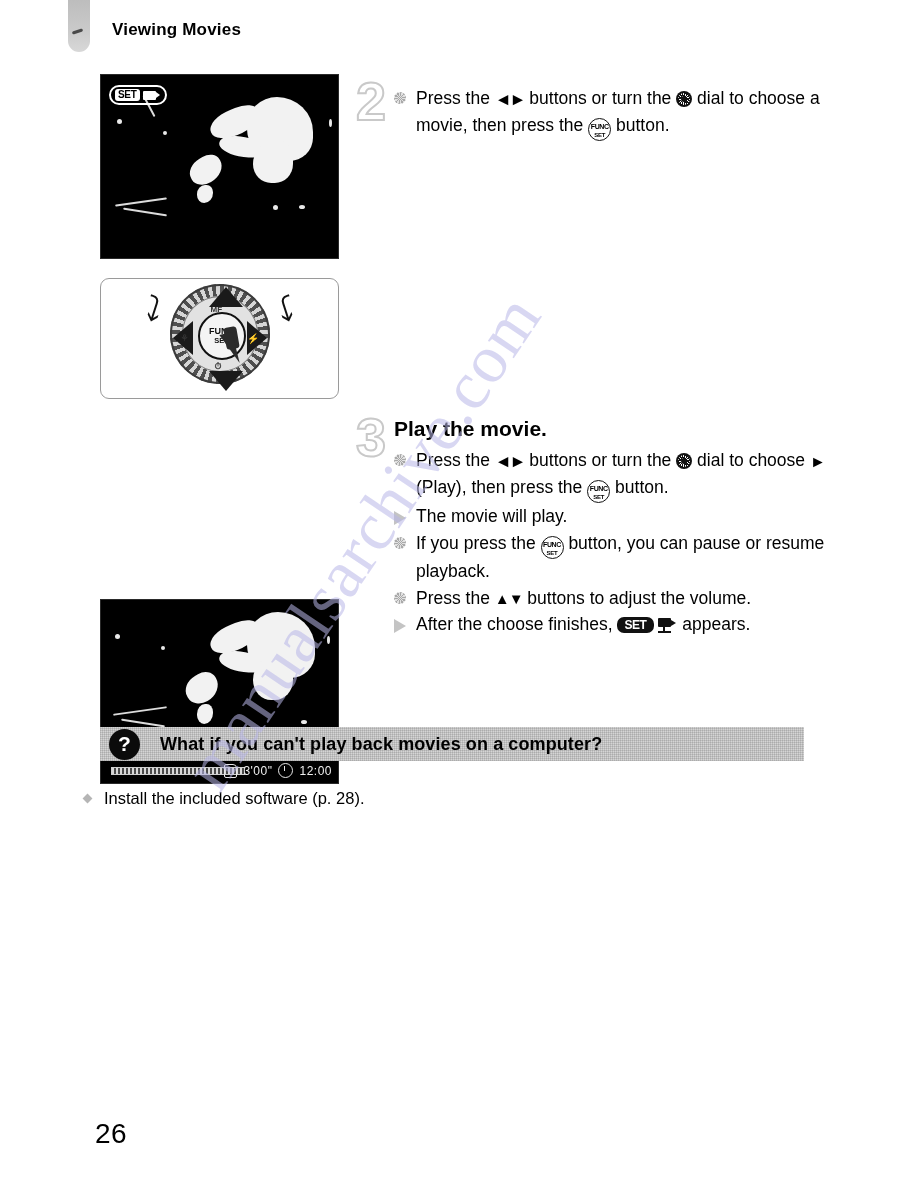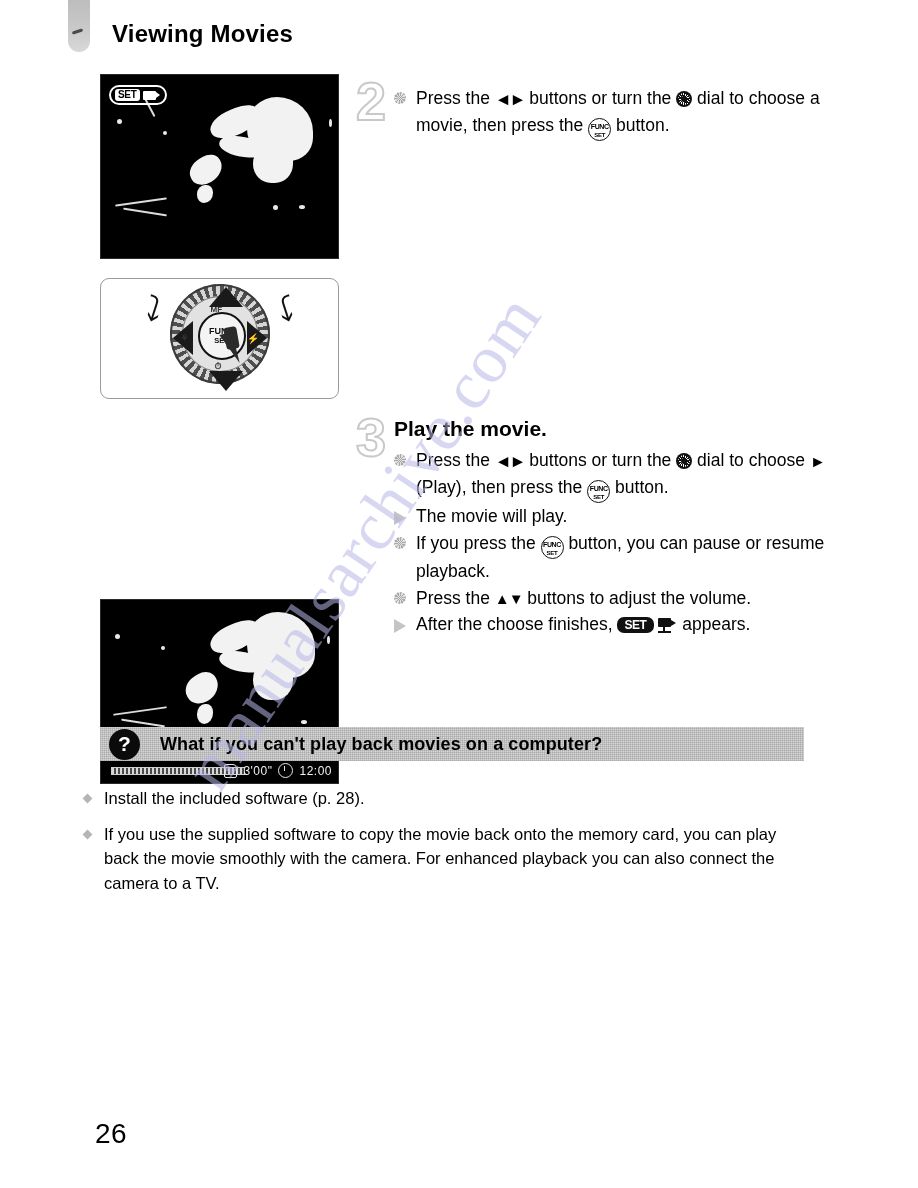--- a/index.html
+++ b/index.html
@@ -39,21 +39,21 @@
     z-index:2;
   }
   #side-tab .dash{
     position:absolute;left:4px;top:30px;width:11px;height:3px;
     background:#4a4a4a;transform:rotate(-18deg);border-radius:2px;
   }
 
   
   #page-header{
     position:absolute;left:112px;top:20px;
-    font-size:24px;font-weight:bold;letter-spacing:.2px;
+    font-size:17px;font-weight:bold;letter-spacing:.2px;
     z-index:3;
   }
 
   
   .fig{position:absolute;left:100px;z-index:3;}
 
   .screen{
     width:239px;height:185px;
     background:#000;
     position:relative;overflow:hidden;
@@ -473,25 +473,19 @@
   <div class="q-title">What if you can't play back movies on a computer?</div>
 </div>
 
 <div id="qa-body">
   <div class="qa-item">
     <div class="mk">
         <span></span>
       </div>
     <div class="tx">Install the included software (p. 28).</div>
   </div>
-  <div class="qa-item">
-    <div class="mk">
-        <span></span>
-      </div>
-    <div class="tx">If you use the supplied software to copy the movie back onto the memory card, you can play back the movie smoothly with the camera. For enhanced playback you can also connect the camera to a TV.</div>
-  </div>
 </div>
 
 <div id="page-number">26</div>
 
 <div id="watermark">
   <div class="wm-text" id="wm1">manualsarchive.com</div>
 </div>
 
 </body></html>

